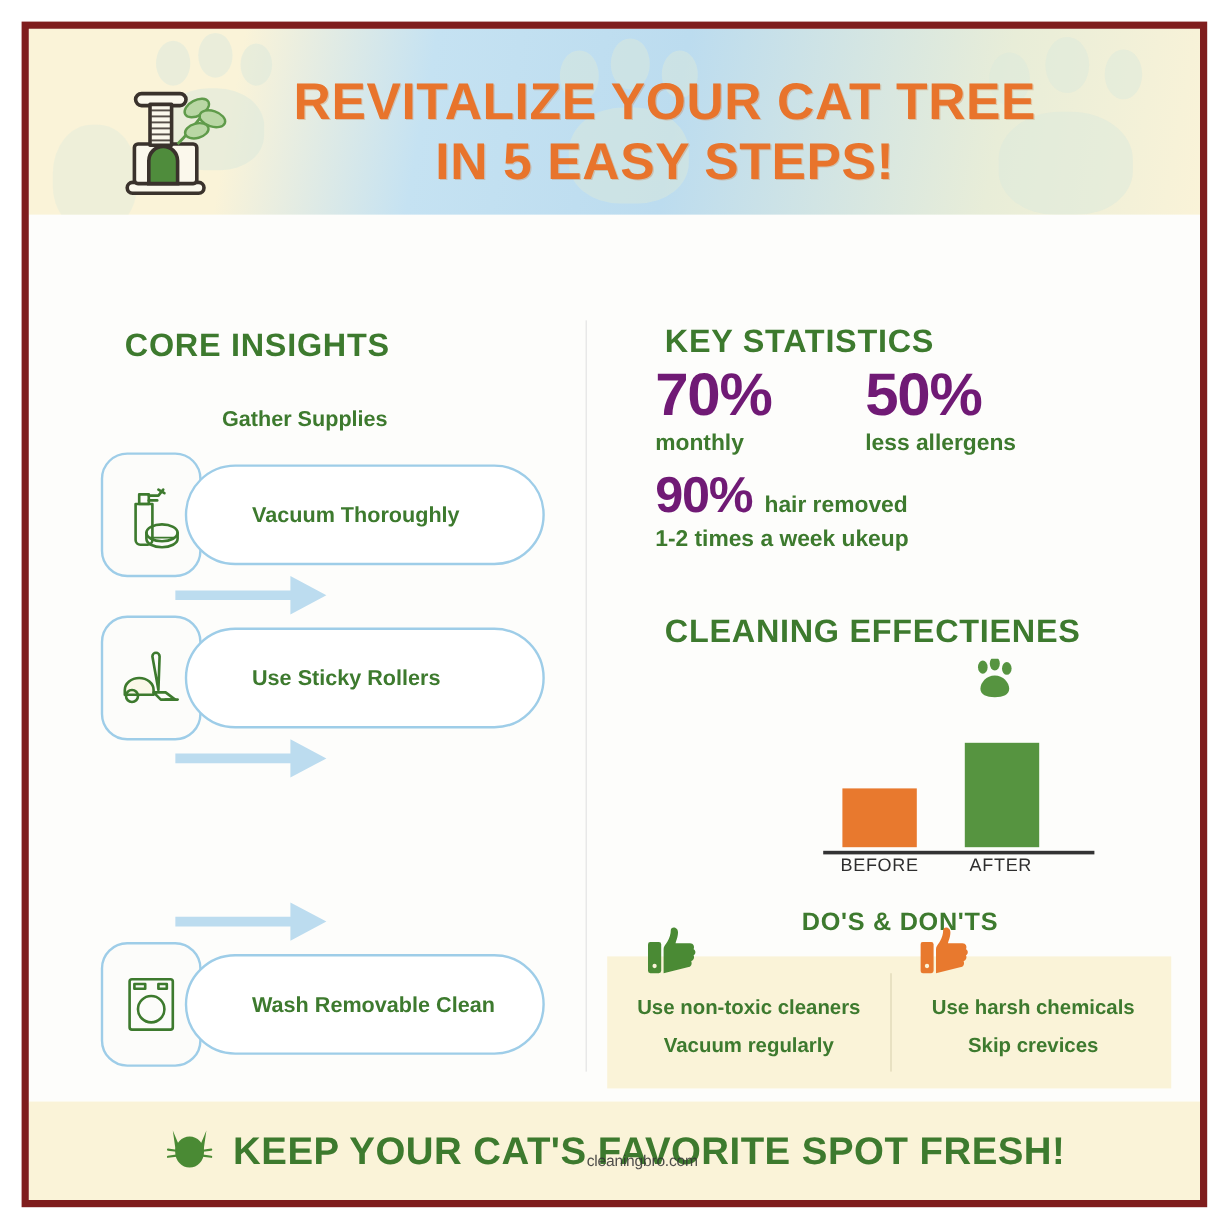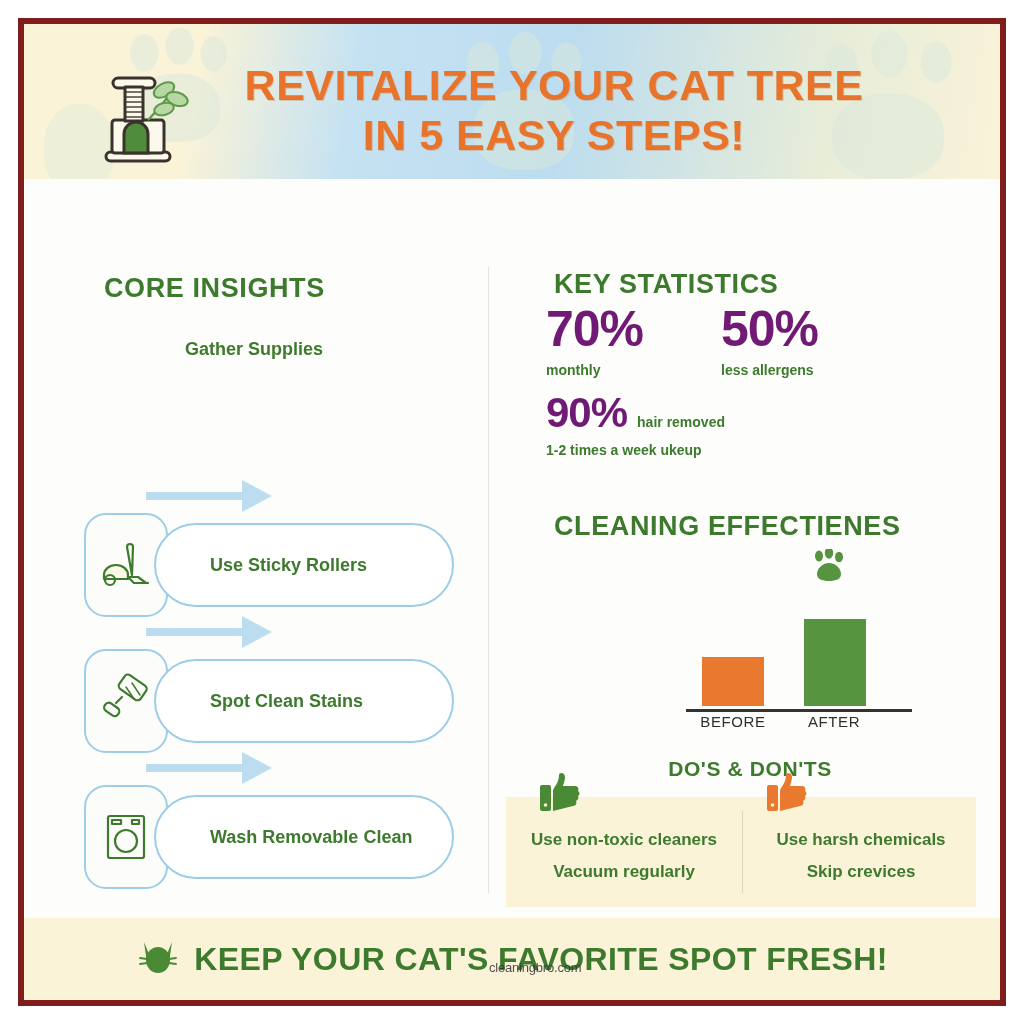--- a/index.html
+++ b/index.html
@@ -71,21 +71,21 @@
   .right-title{left:66px;top:90px;}
   .stats{position:absolute;left:58px;top:122px;width:450px;}
   .stat-row{display:flex;}
   .stat-cell{width:175px;}
   .stat-cell.wide{width:245px;}
   .big{
     color:#701a75;font-weight:bold;font-size:50px;line-height:56px;letter-spacing:-1px;
   }
   .big.sm{font-size:42px;line-height:48px;}
   .stat-sub{
-    color:#3d7a2e;font-weight:bold;font-size:14px;line-height:26px;
+    color:#3d7a2e;font-weight:bold;font-size:19px;line-height:26px;
   }
   .inline-row{display:flex;align-items:baseline;gap:10px;}
   .chart-title{left:66px;top:332px;}
   .chart{position:absolute;left:130px;top:370px;width:340px;height:200px;}
   .paw-chart{position:absolute;left:192px;top:0px;width:40px;height:36px;}
   .bars{position:absolute;left:0;top:42px;width:340px;height:118px;}
   .axis{position:absolute;left:68px;top:118px;width:226px;height:3px;background:#333;}
   .bar{position:absolute;bottom:3px;width:62px;}
   .bar.before{left:84px;background:#e8792e;height:44px;}
   .bar.after{left:186px;background:#569440;height:78px;}
@@ -179,20 +179,39 @@
     </div>
   </div>
 
   <div class="body-area">
     <div class="col-div"></div>
 
     <div class="left-col">
       <div class="sec-head left-title">CORE INSIGHTS</div>
       <div class="flow-sub">Gather Supplies</div>
 
+      <div class="step" style="top:198px;">
+        <div class="icon-box">
+          <svg width="54" height="58" viewBox="0 0 54 58">
+            <g fill="none" stroke="#3d7a2e" stroke-width="2.2" stroke-linejoin="round" stroke-linecap="round">
+              <path d="M14 20 h14 v30 a4 4 0 0 1-4 4 h-6 a4 4 0 0 1-4-4 Z"></path>
+              <rect x="17" y="12" width="8" height="8"></rect>
+              <path d="M25 13 h8 l4 -5"></path>
+                <path d="M25 17 h7"></path>
+              <path d="M33 8 l5 3"></path>
+              <ellipse cx="36" cy="44" rx="13" ry="7"></ellipse>
+              <path d="M23 44 v5 a13 7 0 0 0 26 0 v-5"></path>
+              <path d="M26 48 h20" stroke-width="1.4"></path>
+            </g>
+          </svg>
+        </div>
+        <div class="label-box">
+          <span>Vacuum Thoroughly</span>
+        </div>
+      </div>
       <svg class="arrow" style="top:300px;" viewBox="0 0 130 34">
         <path d="M0 13 h96 v-12 l30 16 l-30 16 v-12 h-96 Z" fill="#bcdcef"></path>
       </svg>
 
       <div class="step" style="top:334px;">
         <div class="icon-box">
           <svg width="56" height="52" viewBox="0 0 56 52">
             <g fill="none" stroke="#3d7a2e" stroke-width="2.2" stroke-linejoin="round" stroke-linecap="round">
               <path d="M6 36 a12 10 0 0 1 24 0 v4 h-24 Z" fill="#fbf8e8"></path>
               <circle cx="12" cy="41" r="5"></circle>
@@ -203,36 +222,20 @@
           </svg>
         </div>
         <div class="label-box">
           <span>Use Sticky Rollers</span>
         </div>
       </div>
       <svg class="arrow" style="top:436px;" viewBox="0 0 130 34">
         <path d="M0 13 h96 v-12 l30 16 l-30 16 v-12 h-96 Z" fill="#bcdcef"></path>
       </svg>
 
-      <div class="step" style="top:470px;">
-        <div class="icon-box">
-          <svg width="52" height="56" viewBox="0 0 52 56">
-            <g fill="none" stroke="#3d7a2e" stroke-width="2.2" stroke-linejoin="round" stroke-linecap="round">
-              <rect x="20" y="6" width="26" height="17" rx="4" transform="rotate(35 33 14)"></rect>
-              <path d="M26 14 l8 12" stroke-width="1.5"></path>
-                <path d="M32 10 l8 12" stroke-width="1.5"></path>
-              <path d="M22 24 l-6 6"></path>
-              <rect x="4" y="32" width="16" height="9" rx="4" transform="rotate(35 12 36)"></rect>
-            </g>
-          </svg>
-        </div>
-        <div class="label-box">
-          <span>Spot Clean Stains</span>
-        </div>
-      </div>
       <svg class="arrow" style="top:572px;" viewBox="0 0 130 34">
         <path d="M0 13 h96 v-12 l30 16 l-30 16 v-12 h-96 Z" fill="#bcdcef"></path>
       </svg>
 
       <div class="step" style="top:606px;">
         <div class="icon-box">
           <svg width="50" height="54" viewBox="0 0 50 54">
             <g fill="none" stroke="#3d7a2e" stroke-width="2.2" stroke-linejoin="round">
               <rect x="7" y="6" width="36" height="42" rx="2"></rect>
               <rect x="11" y="10" width="9" height="4"></rect>

